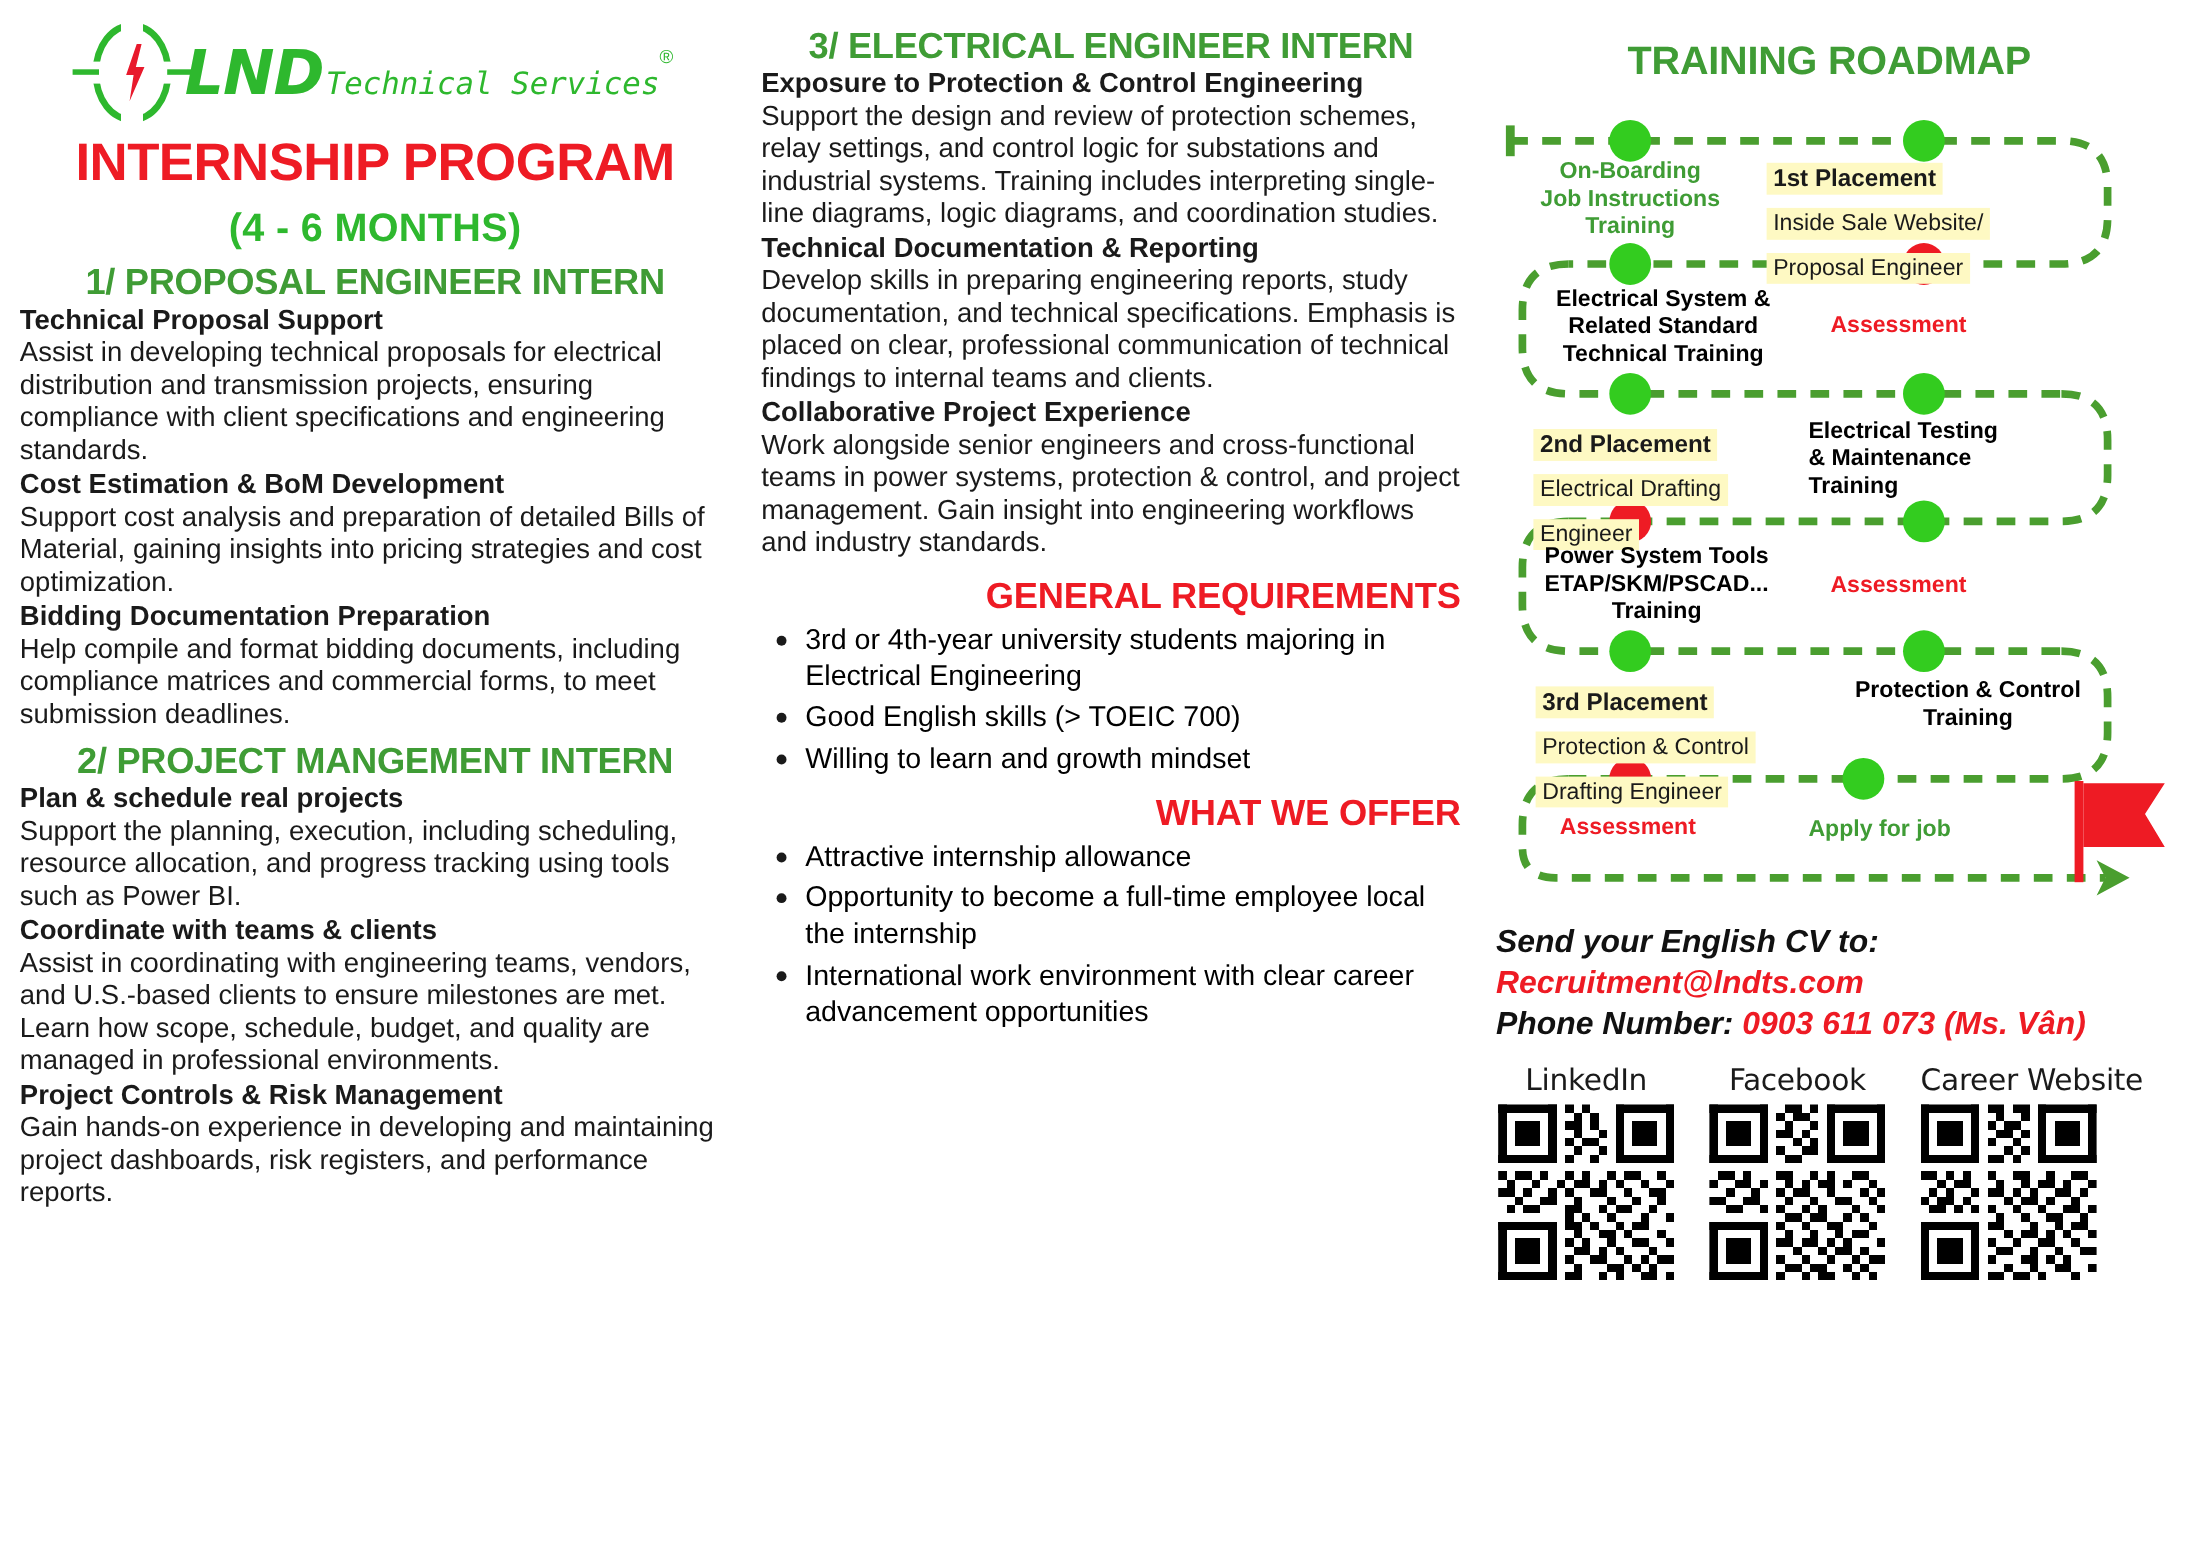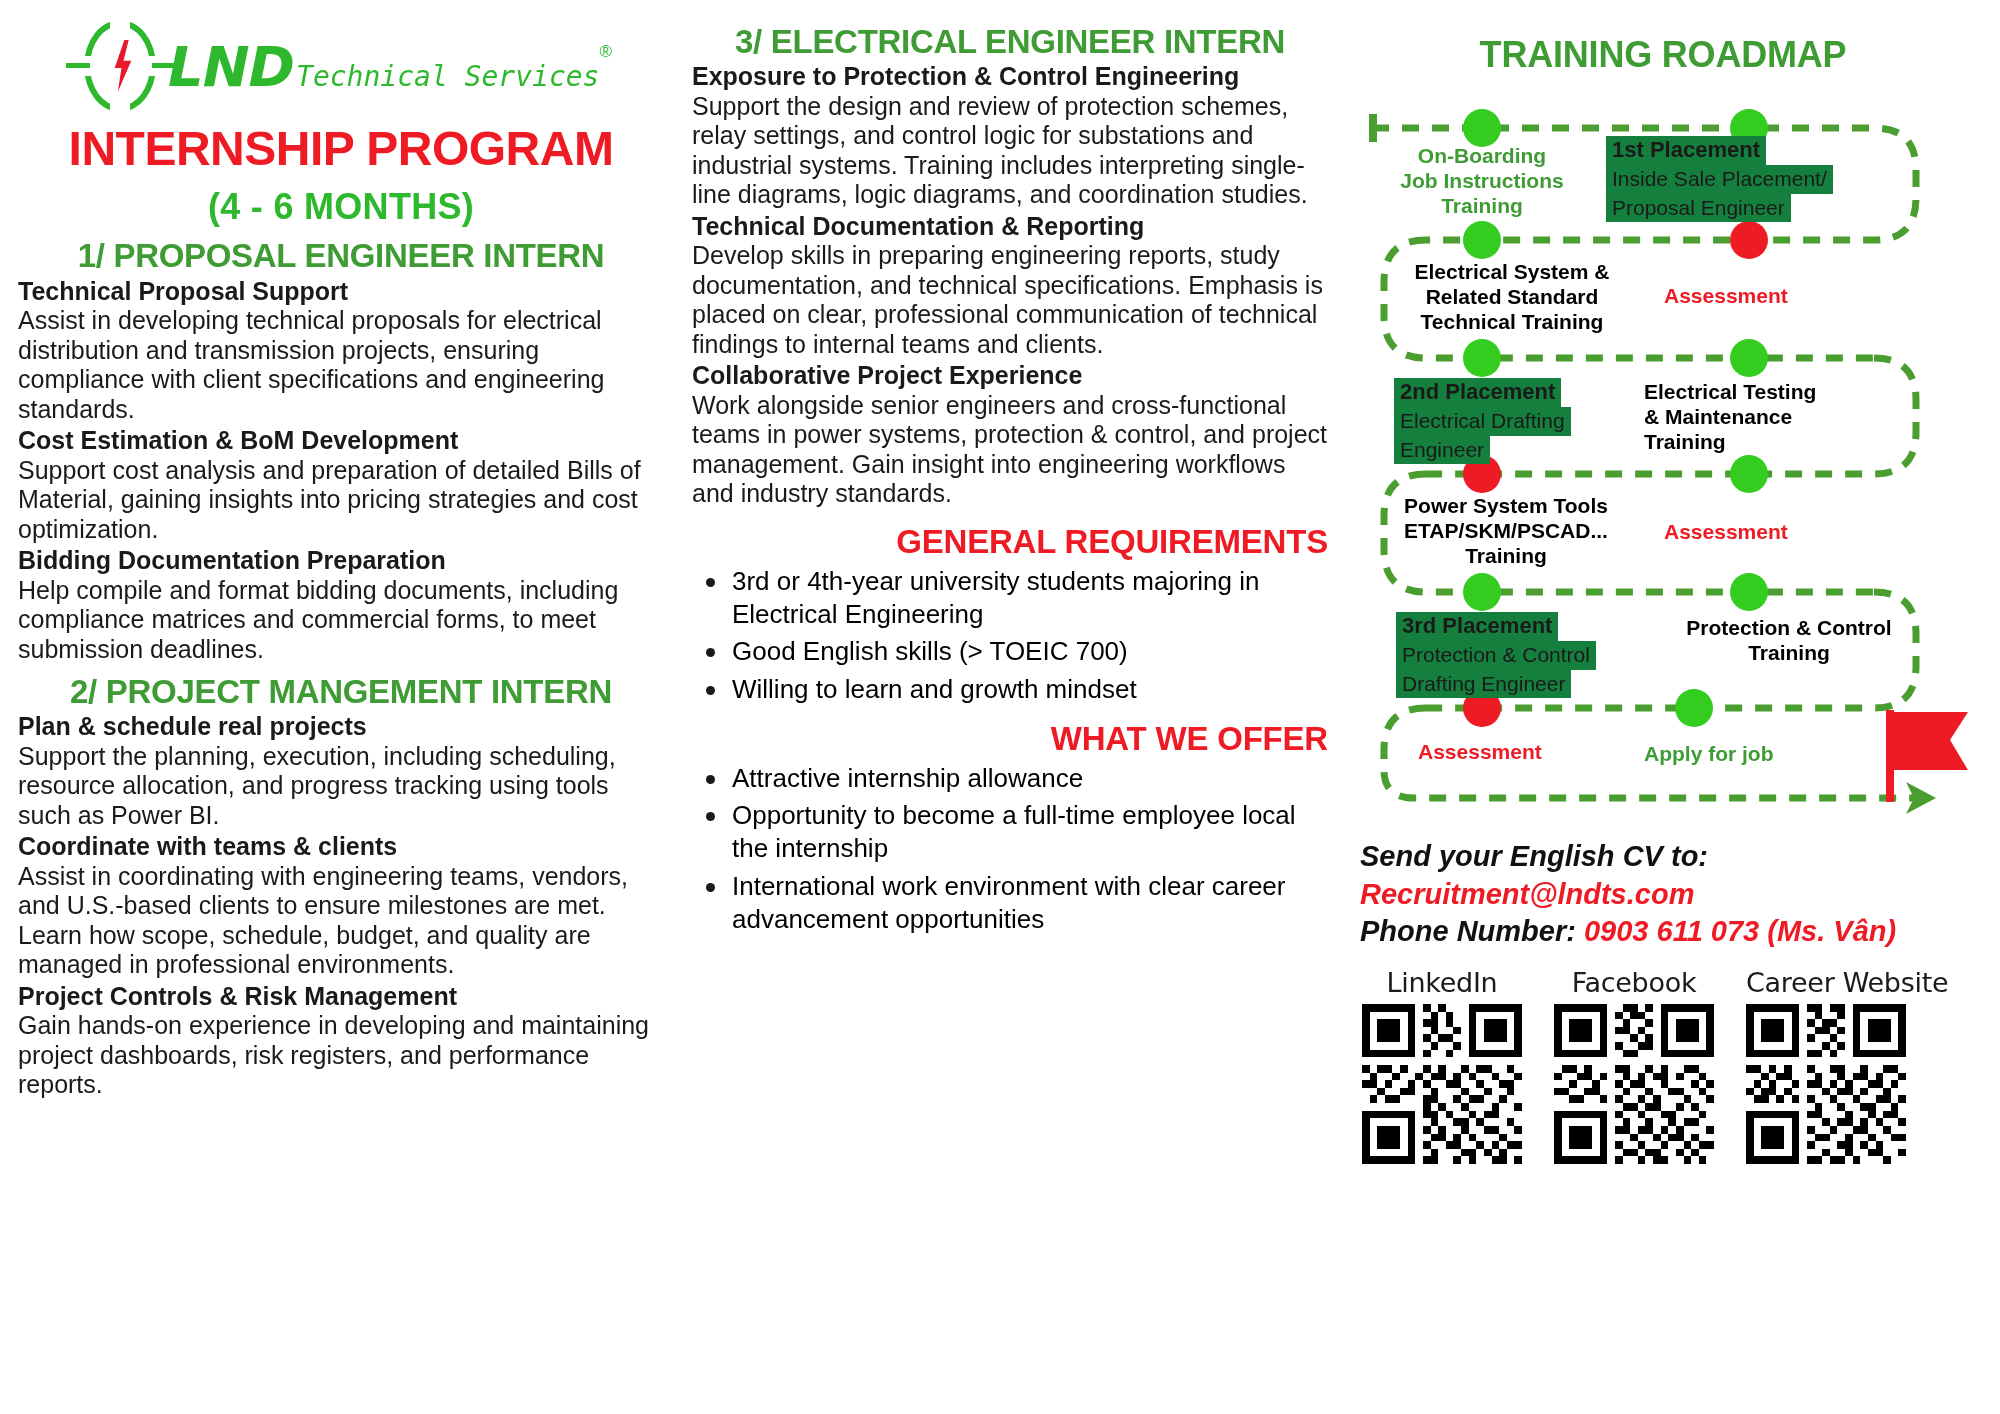--- a/index.html
+++ b/index.html
@@ -170,23 +170,24 @@
     line-height: 1.18;
     color: #000000;
   }
   .rm-label.green { color: #3f9c35; text-align: center; }
   .rm-label.red   { color: #ee1b24; }
   .rm-label.center { text-align: center; }
 
   .hl-box { position: absolute; }
   .hl-line {
     display: inline-block;
-    background: #15803d;
+    background: #fef9c3;
     padding: 1px 6px 2px 6px;
     line-height: 1.2;
+    margin-top: 12px;
   }
   .hl-title { font-size: 22px; font-weight: bold; color: #1a1a1a; }
   .hl-item  { font-size: 21px; color: #1a1a1a; font-weight: normal; }
 
   
   .contact { margin-top: 18px; padding-left: 12px; }
   .contact-line {
     font-size: 29px;
     font-weight: bold;
     font-style: italic;
@@ -325,21 +326,21 @@
           <path d="M 540 632 L 614 632 L 596 660 L 614 690 L 540 690 Z" fill="#ee1b24"></path>
         </g>
       </svg>
 
       <div class="rm-label green center" style="left:18px; top:64px; width:220px; white-space:pre-line;">On-Boarding
 Job Instructions
 Training</div>
 
       <div class="hl-box" style="left:252px; top:56px; width:230px;">
         <div><span class="hl-line hl-title">1st Placement</span></div>
-        <div><span class="hl-line hl-item">Inside Sale Placement/</span></div>
+        <div><span class="hl-line hl-item">Inside Sale Website/</span></div>
         <div><span class="hl-line hl-item">Proposal Engineer</span></div>
       </div>
 
       <div class="rm-label center" style="left:38px; top:180px; width:240px; white-space:pre-line;">Electrical System &amp;
 Related Standard
 Technical Training</div>
       <div class="rm-label red" style="left:310px; top:204px;">Assessment</div>
 
       <div class="hl-box" style="left:40px; top:298px; width:235px;">
         <div><span class="hl-line hl-title">2nd Placement</span></div>

